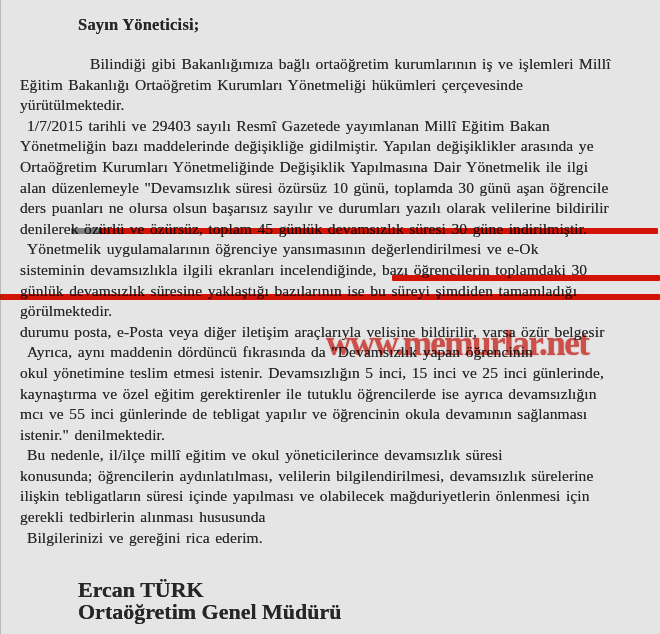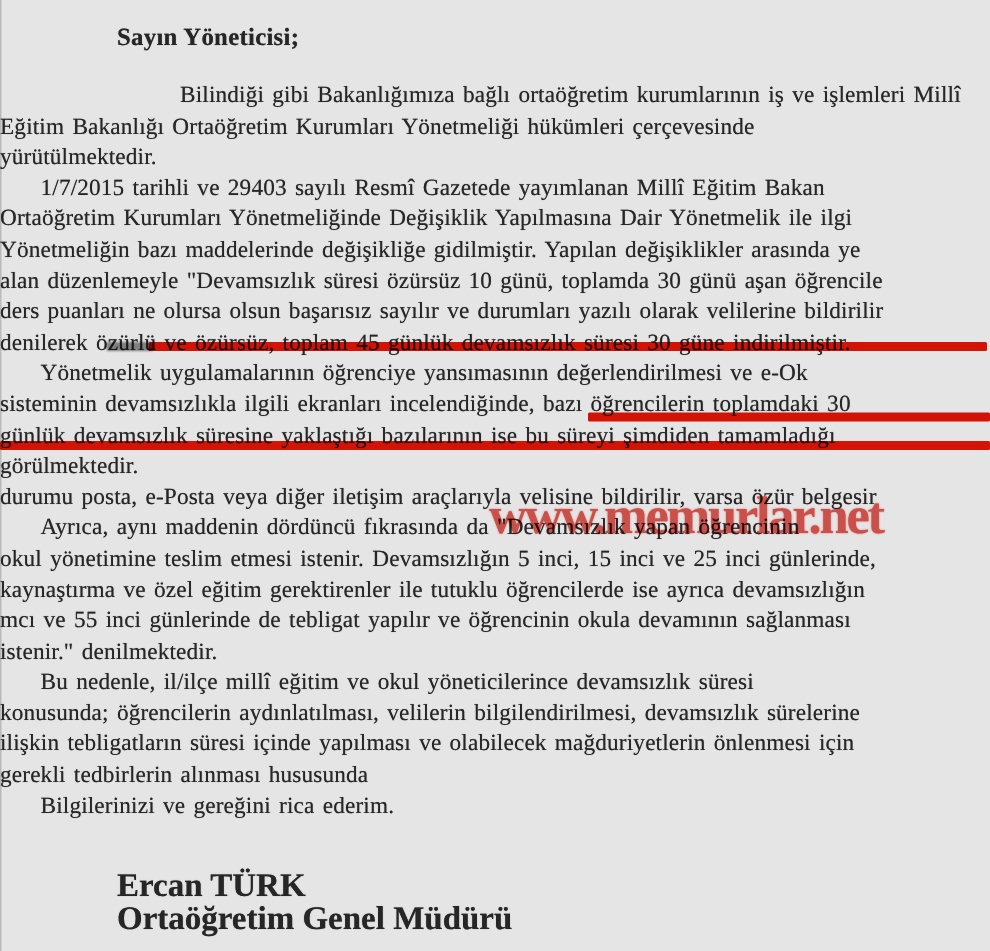--- a/index.html
+++ b/index.html
@@ -41,22 +41,23 @@
   }
   .para { margin: 0; }
   .line {
     height: 20.6px;
     line-height: 20.6px;
     font-size: 15.5px;
     white-space: nowrap;
     word-spacing: 1.5px;
     letter-spacing: 0.1px;
     text-shadow: 0 0 0.5px rgba(20,20,20,0.55);
+    padding-left: 20px;
   }
-  .para.indent-lg .line.first { padding-left: 120px; }
+  .para.indent-lg .line.first { padding-left: 90px; }
   .para.indent-md .line.first { padding-left: 27px; }
   .signature {
     position: absolute;
     left: 78px;
     top: 579px;
   }
   .signature .sig-line {
     font-weight: bold;
     font-size: 22px;
     line-height: 21.5px;
@@ -98,22 +99,22 @@
   <div class="greeting">Sayın Yöneticisi;</div>
 
   <div class="letter-body" id="letter-body">
       <div class="para indent-lg">
         <div class="line first">Bilindiği gibi Bakanlığımıza bağlı ortaöğretim kurumlarının iş ve işlemleri Millî</div>
         <div class="line">Eğitim Bakanlığı Ortaöğretim Kurumları Yönetmeliği hükümleri çerçevesinde</div>
         <div class="line">yürütülmektedir.</div>
       </div>
       <div class="para indent-md">
         <div class="line first">1/7/2015 tarihli ve 29403 sayılı Resmî Gazetede yayımlanan Millî Eğitim Bakan</div>
+        <div class="line">Yönetmeliğin bazı maddelerinde değişikliğe gidilmiştir. Yapılan değişiklikler arasında ye</div>
         <div class="line">Ortaöğretim Kurumları Yönetmeliğinde Değişiklik Yapılmasına Dair Yönetmelik ile ilgi</div>
-        <div class="line">Yönetmeliğin bazı maddelerinde değişikliğe gidilmiştir. Yapılan değişiklikler arasında ye</div>
         <div class="line">alan düzenlemeyle "Devamsızlık süresi özürsüz 10 günü, toplamda 30 günü aşan öğrencile</div>
         <div class="line">ders puanları ne olursa olsun başarısız sayılır ve durumları yazılı olarak velilerine bildirilir</div>
         <div class="line">denilerek özürlü ve özürsüz, toplam 45 günlük devamsızlık süresi 30 güne indirilmiştir.</div>
       </div>
       <div class="para indent-md">
         <div class="line first">Yönetmelik uygulamalarının öğrenciye yansımasının değerlendirilmesi ve e-Ok</div>
         <div class="line">sisteminin devamsızlıkla ilgili ekranları incelendiğinde, bazı öğrencilerin toplamdaki 30</div>
         <div class="line">günlük devamsızlık süresine yaklaştığı bazılarının ise bu süreyi şimdiden tamamladığı</div>
         <div class="line">görülmektedir.</div>
       </div>

